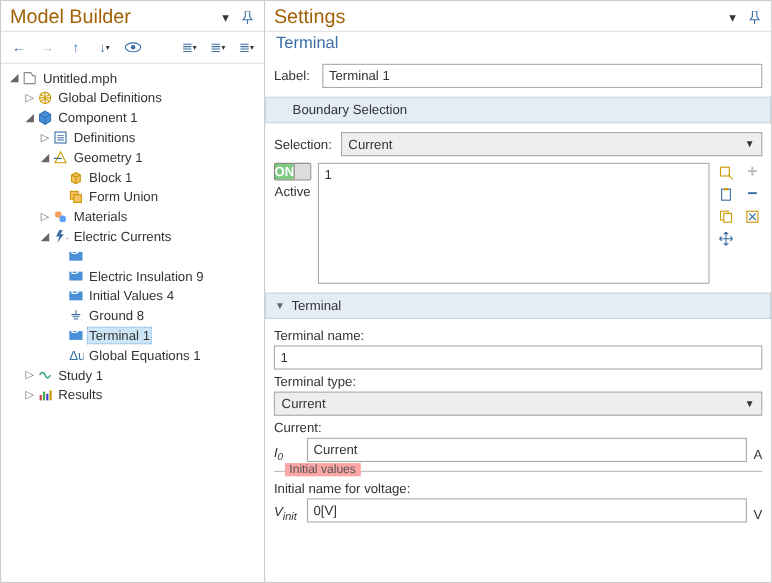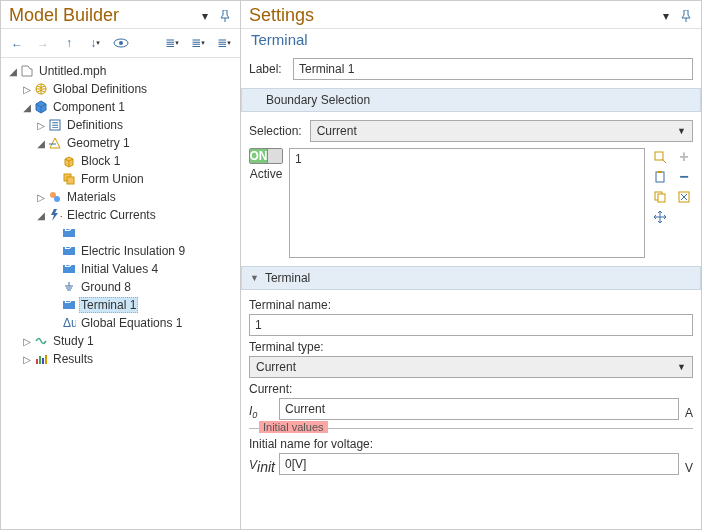--- a/index.html
+++ b/index.html
@@ -353,19 +353,19 @@
         <span>A</span>
       </div>
     </div>
 
     <div class="fs">
       <span class="fieldset-legend">Initial values</span>
     </div>
     <div class="field">
       <div class="flabel">Initial name for voltage:</div>
       <div class="frow">
-        <span class="fvar"><i>V</i><sub style="font-size:14px">init</sub></span>
+        <span class="fvar"><i>V</i><sub style="font-size:10px">init</sub></span>
         <input class="inp" value="0[V]" style="">
         <span>V</span>
       </div>
     </div>
   </div>
 </div>
 
 </body></html>

